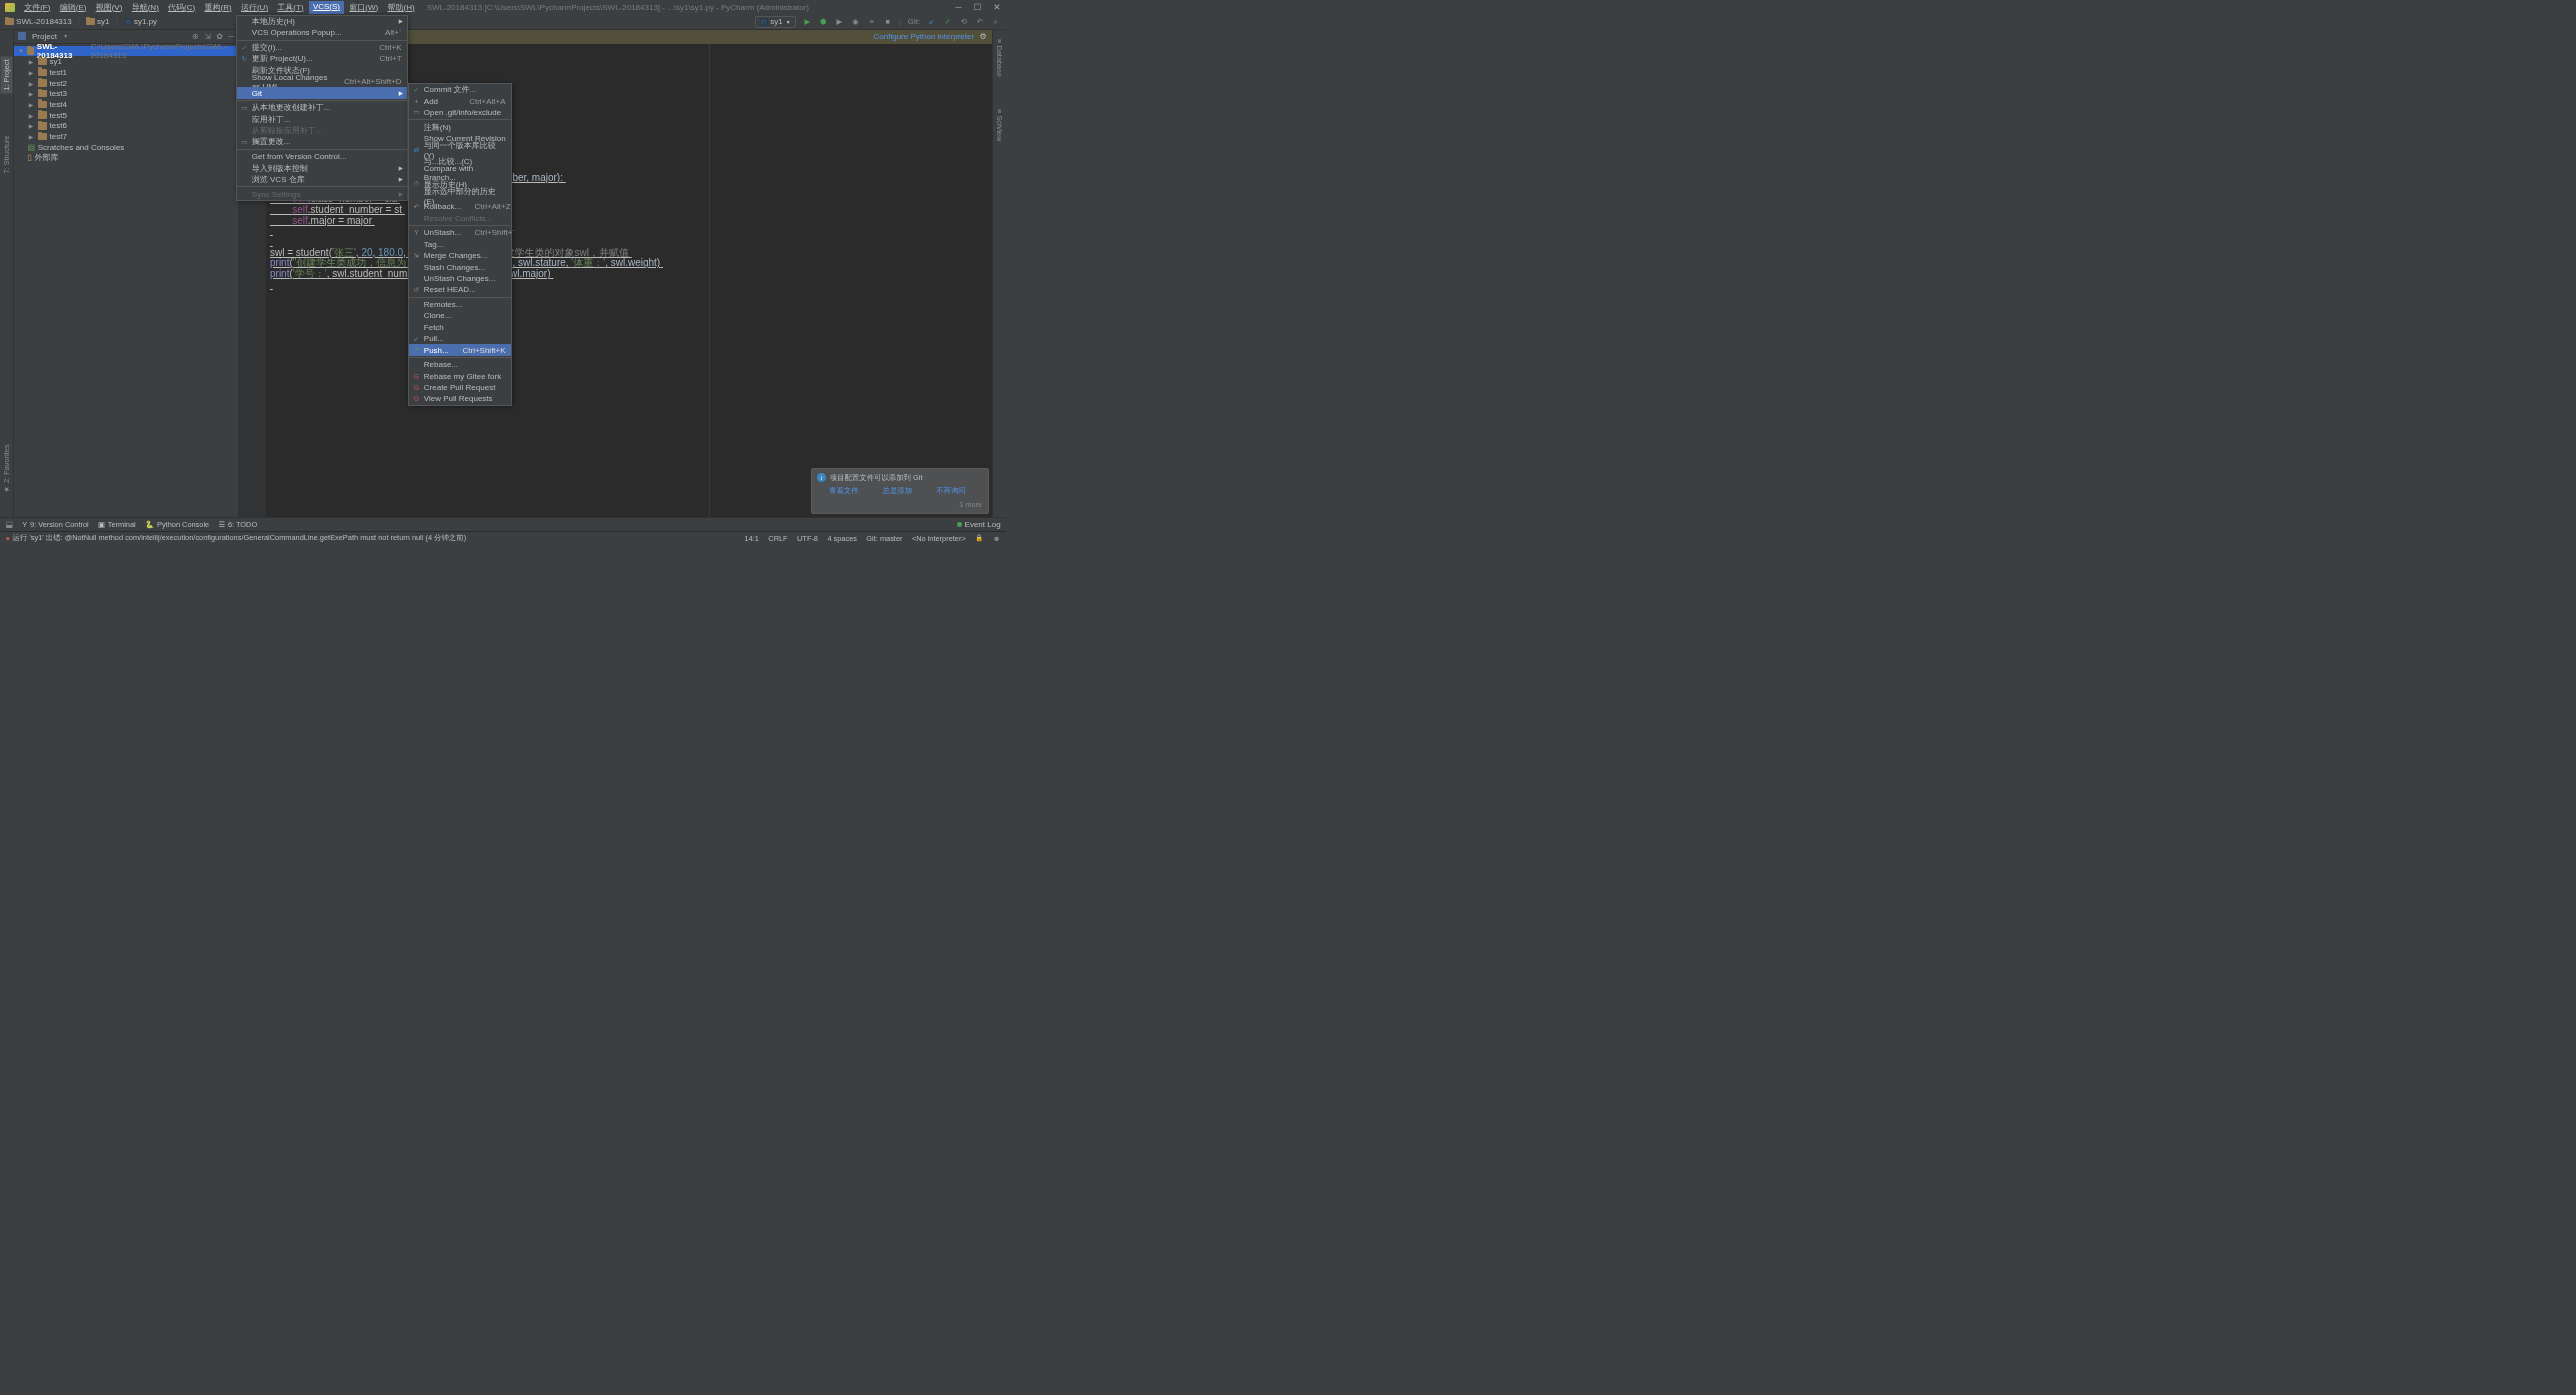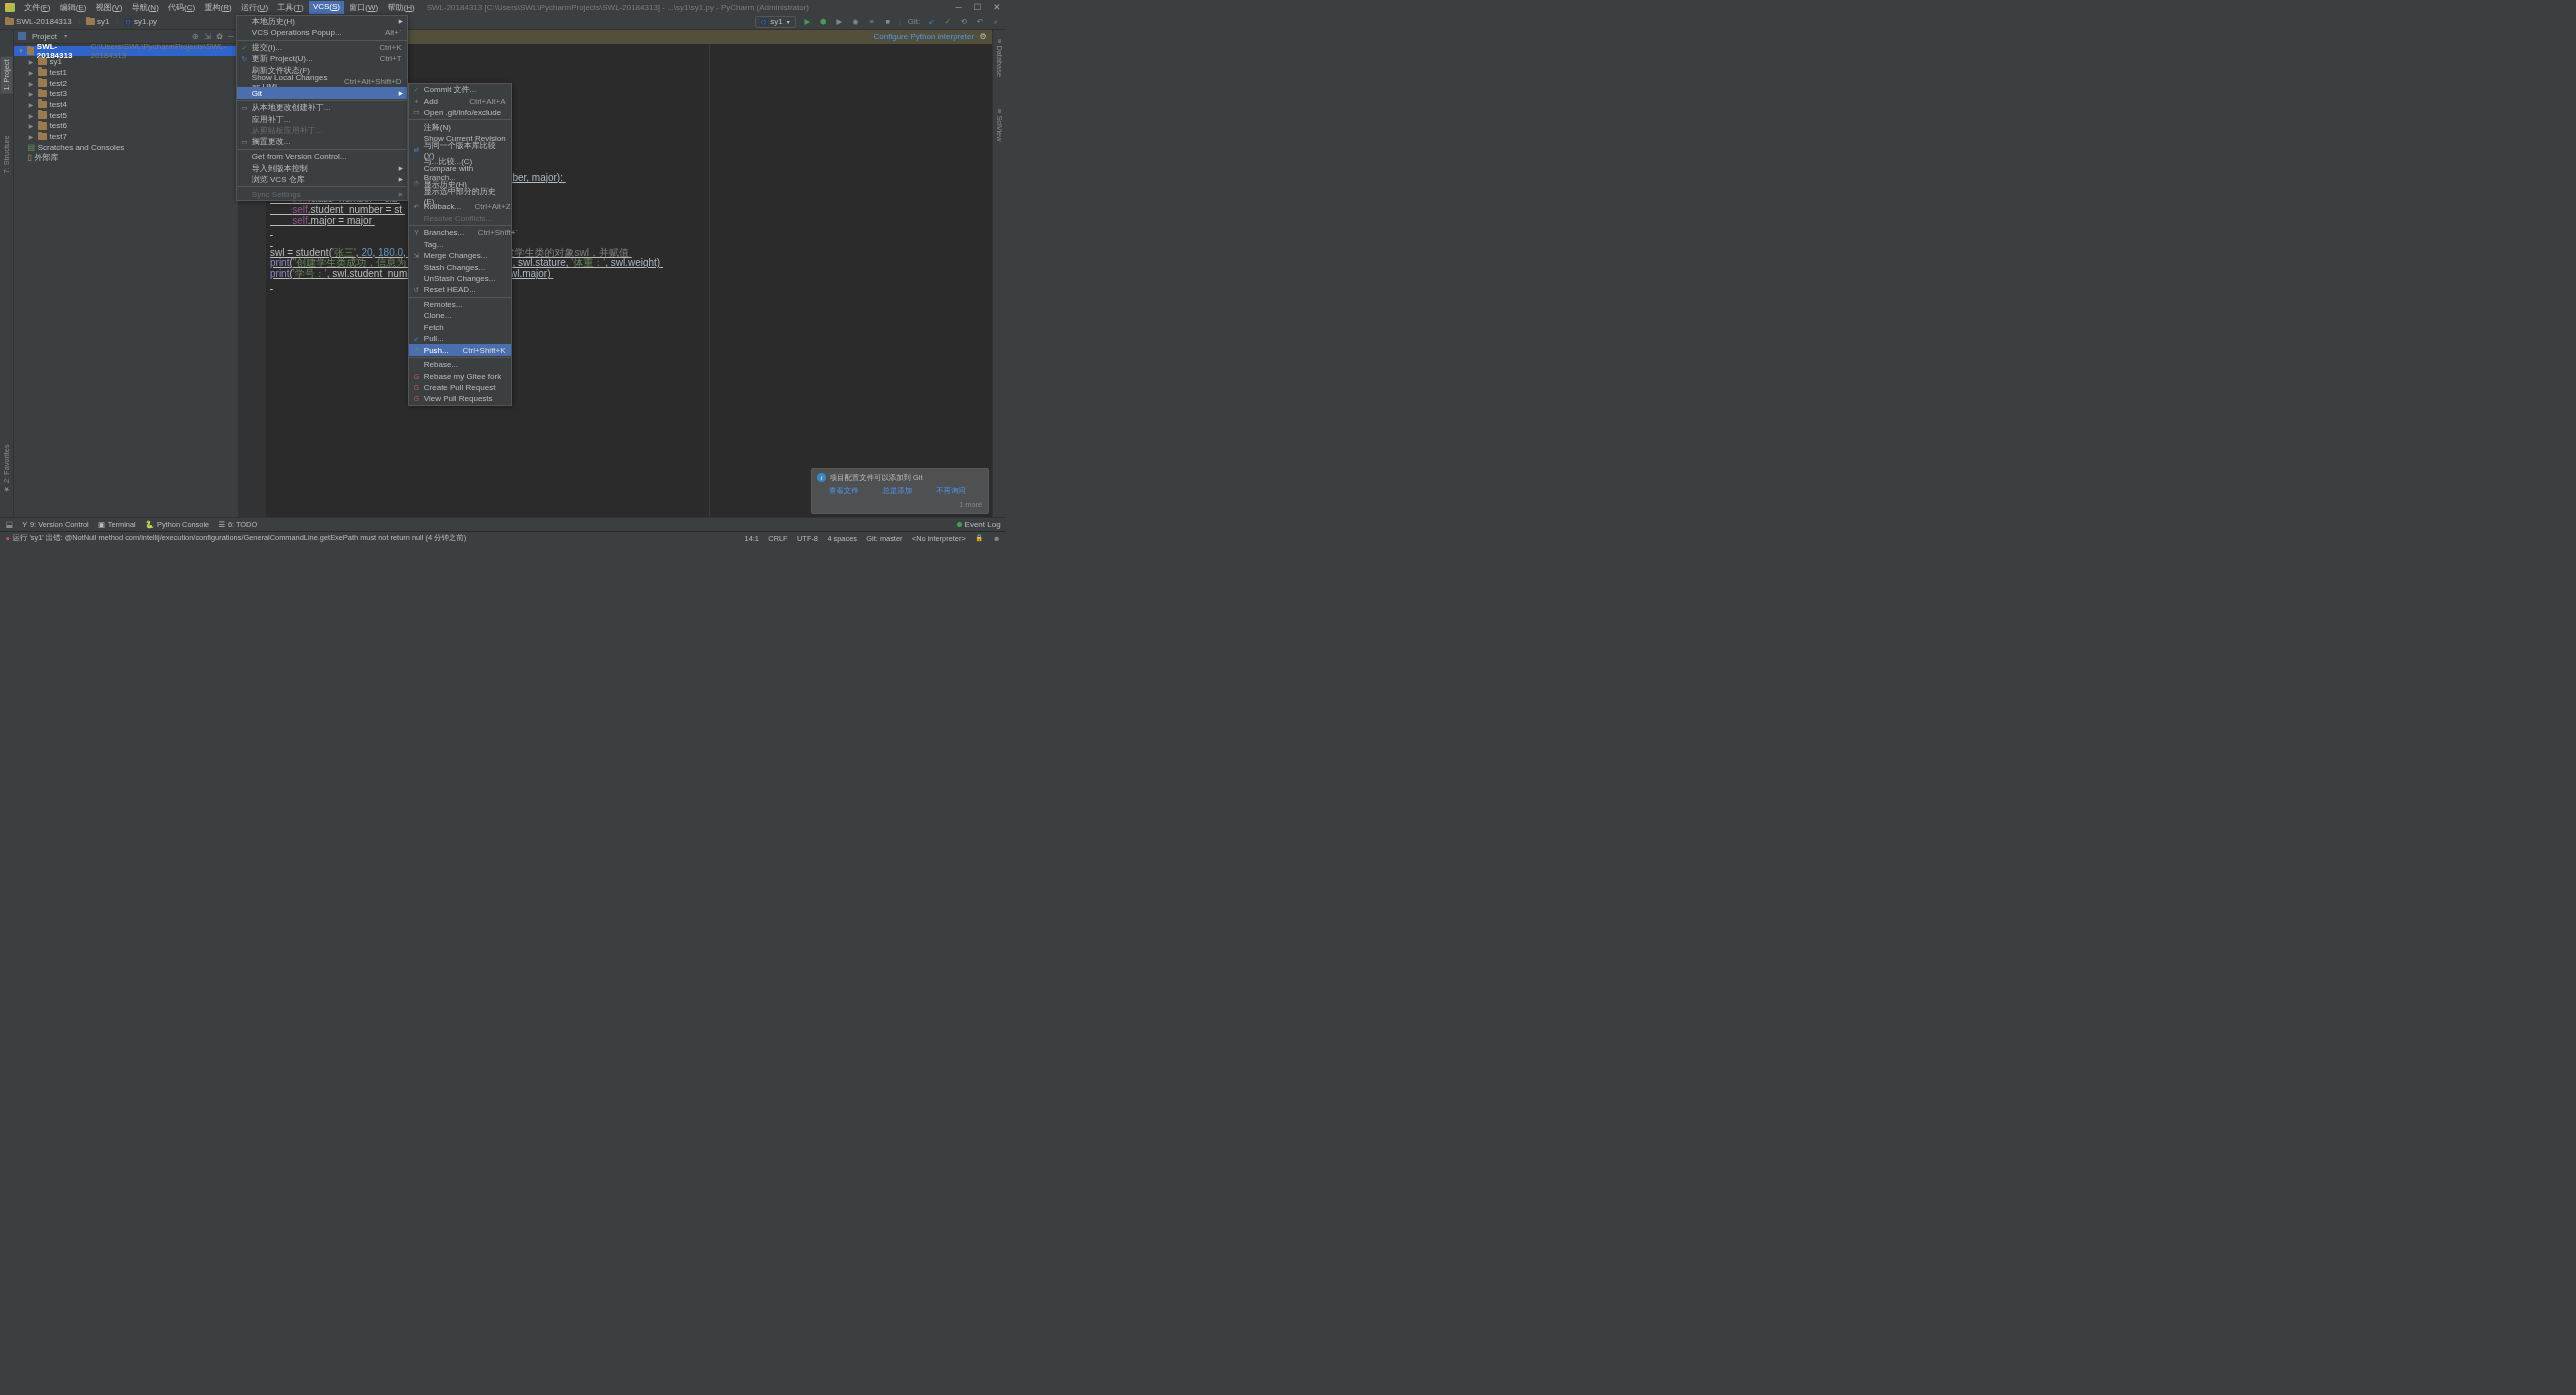--- a/index.html
+++ b/index.html
@@ -1,20 +1,20 @@
 <!DOCTYPE html>
 <html style="font-size:10.7px"><head>
 <meta charset="utf-8">
 <style>
 * { margin:0; padding:0; box-sizing:border-box; font-family:"Segoe UI",Arial,sans-serif; }
 body { background:#3c3f41; color:#bbbbbb; font-size:8px; overflow:hidden; width:1006px; height:545px; position:relative; }
 .titlebar { height:14.8px; background:#3c3f41; display:flex; align-items:center; padding:0 5.4px; }
 .app-icon { width:9.4px; height:9.4px; background:linear-gradient(135deg,#e8b04b,#8bc34a); border-radius:1.3px; margin-right:5.4px; }
 .menubar { display:flex; gap:1.3px; }
-.menu-item { padding:1px 4px; cursor:pointer; }
+.menu-item { padding:1px 4px; cursor:pointer;text-decoration:underline; }
 .menu-item u { text-decoration:underline; }
 .menu-item.active { background:#4b6eaf; color:#fff; }
 .title-text { margin-left:8px; color:#7a7a7a; }
 .winctrl { margin-left:auto; display:flex; gap:12px; color:#a0a0a0; font-size:8.7px; }
 .navbar { height:14.8px; background:#3c3f41; display:flex; align-items:center; padding:0 5.4px; border-bottom:0.7px solid #323232; }
 .crumb { display:flex; align-items:center; gap:2px; margin-right:4px; }
 .folder-ico { width:8.7px; height:7.4px; background:#9a7b4f; border-radius:0.7px; position:relative; }
 .folder-ico::before { content:""; position:absolute; top:-1.3px; left:0; width:4px; height:2px; background:#9a7b4f; border-radius:0.7px 0.7px 0 0; }
 .py-ico { width:8px; height:8px; background:#2d3c4d; border-radius:1.3px; display:inline-flex; align-items:center; justify-content:center; font-size:5.4px; color:#6090c0; }
 .crumb-sep { color:#606060; margin:0 1.3px; }
@@ -420,21 +420,21 @@
       <span class="dd-ico" style="color:#888;">↶</span>
       <span>Rollback...</span>
       <span class="sc">Ctrl+Alt+Z</span>
     </div>
     <div class="dd-item disabled">
       <span>Resolve Conflicts...</span>
     </div>
     <div class="dd-sep"></div>
     <div class="dd-item">
       <span class="dd-ico" style="color:#888;">Y</span>
-      <span>Branches...</span>
+      <span>UnStash...</span>
       <span class="sc">Ctrl+Shift+`</span>
     </div>
     <div class="dd-item">
       <span>Tag...</span>
     </div>
     <div class="dd-item">
       <span class="dd-ico" style="color:#888;">⇲</span>
       <span>Merge Changes...</span>
     </div>
     <div class="dd-item">

